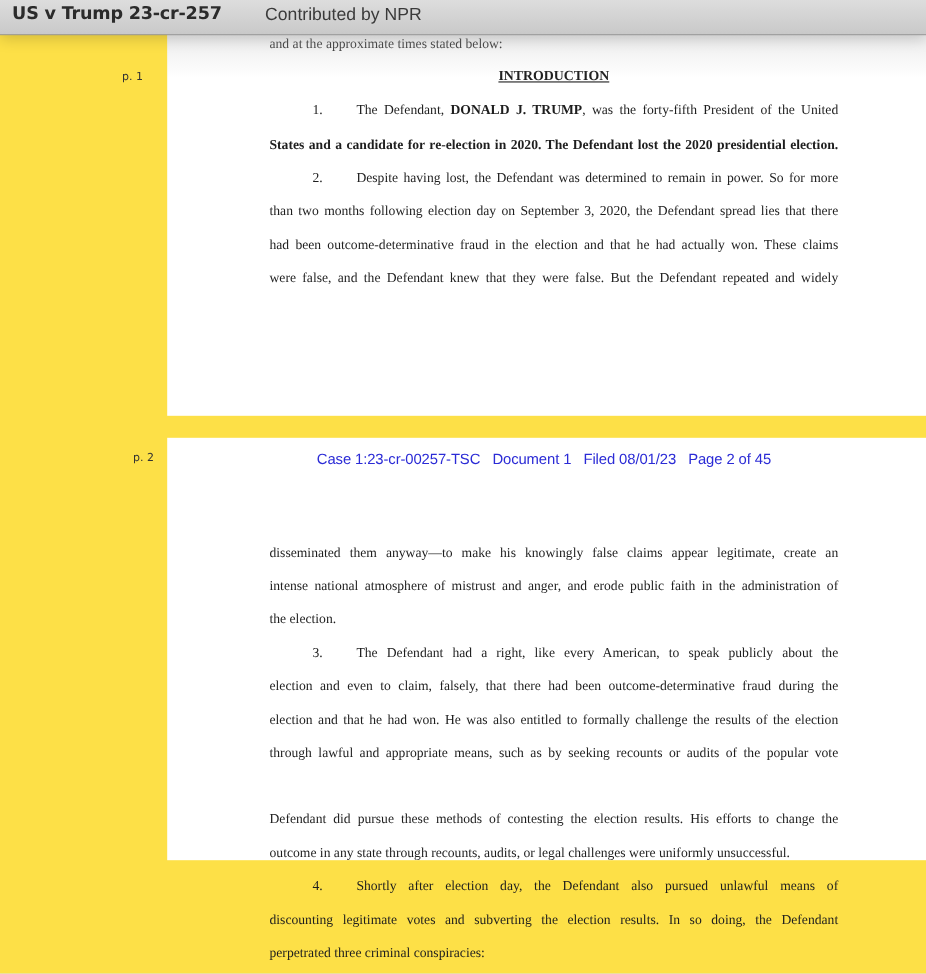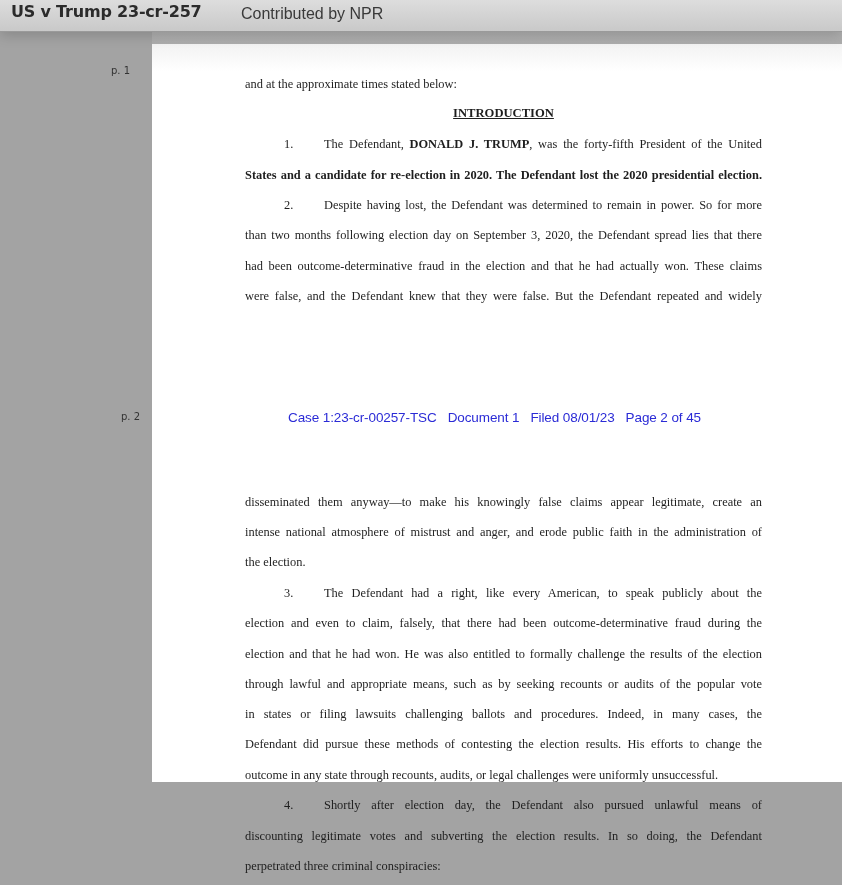--- a/index.html
+++ b/index.html
@@ -11,21 +11,21 @@
       background: #e0e0e0;
     }
     body {
       position: relative;
       font-family: "Liberation Serif", serif;
     }
     .viewer {
       position: absolute;
       left: 0; top: 0;
       width: 842px; height: 885px;
-      background: #a3a3a3;
+      background: #fde047;
       overflow: hidden;
     }
     
     .header {
       position: absolute;
       left: 0; top: 0;
       width: 842px; height: 31px;
       background: linear-gradient(#dddddd, #c9c9c9);
       border-bottom: 1px solid #9a9a9a;
       z-index: 10;
@@ -57,21 +57,21 @@
       font-size: 10px;
       color: #333;
     }
     
     .page {
       position: absolute;
       left: 152px;
       width: 690px;
       background: #ffffff;
     }
-    .page1 { top: 0; height: 378px; margin-top: 44px; }
+    .page1 { top: 0; height: 378px; }
     .page2 { top: 398px; height: 384px; }
     .line {
       position: absolute;
       left: 93px;
       width: 517px;
       font-size: 12.4px;
       color: #1e1e1e;
       white-space: nowrap;
       line-height: 16px;
     }
@@ -144,21 +144,20 @@
   <span class="page-label" style="top:411px;padding-left:10px;">p. 2</span>
   <div class="page page2">
     <div class="case-header"><span>Case 1:23-cr-00257-TSC</span><span>Document 1</span><span>Filed 08/01/23</span><span>Page 2 of 45</span></div>
     <div class="line justify" style="top:96px;">disseminated them anyway—to make his knowingly false claims appear legitimate, create an</div>
     <div class="line justify" style="top:126px;">intense national atmosphere of mistrust and anger, and erode public faith in the administration of</div>
     <div class="line" style="top:156px;">the election.</div>
     <div class="line justify" style="top:187px;"><span class="num">3.</span><span>The Defendant had a right, like every American, to speak publicly about the</span></div>
     <div class="line justify" style="top:217px;">election and even to claim, falsely, that there had been outcome-determinative fraud during the</div>
     <div class="line justify" style="top:248px;">election and that he had won.  He was also entitled to formally challenge the results of the election</div>
     <div class="line justify" style="top:278px;">through lawful and appropriate means, such as by seeking recounts or audits of the popular vote</div>
-    <div class="line justify" style="top:308px;">in states or filing lawsuits challenging ballots and procedures.  Indeed, in many cases, the</div>
     <div class="line justify" style="top:338px;">Defendant did pursue these methods of contesting the election results.  His efforts to change the</div>
     <div class="line" style="top:369px;">outcome in any state through recounts, audits, or legal challenges were uniformly unsuccessful.</div>
     <div class="line justify" style="top:399px;"><span class="num">4.</span><span>Shortly after election day, the Defendant also pursued unlawful means of</span></div>
     <div class="line justify" style="top:430px;">discounting legitimate votes and subverting the election results.  In so doing, the Defendant</div>
     <div class="line" style="top:460px;">perpetrated three criminal conspiracies:</div>
   </div>
 
 </div>
 
 </body></html>

